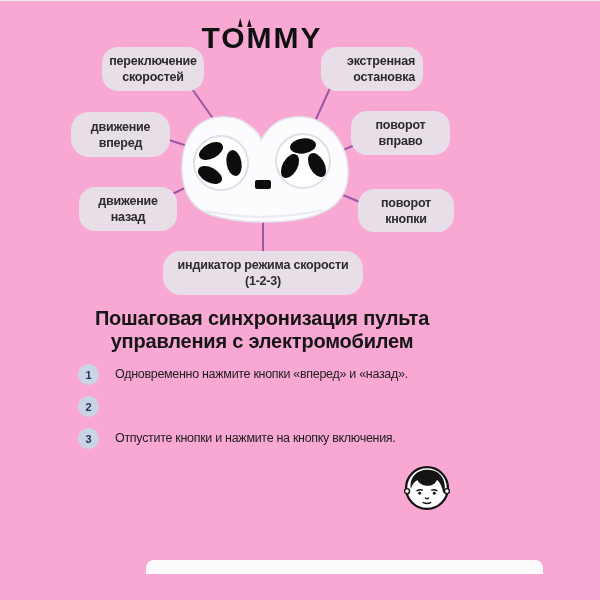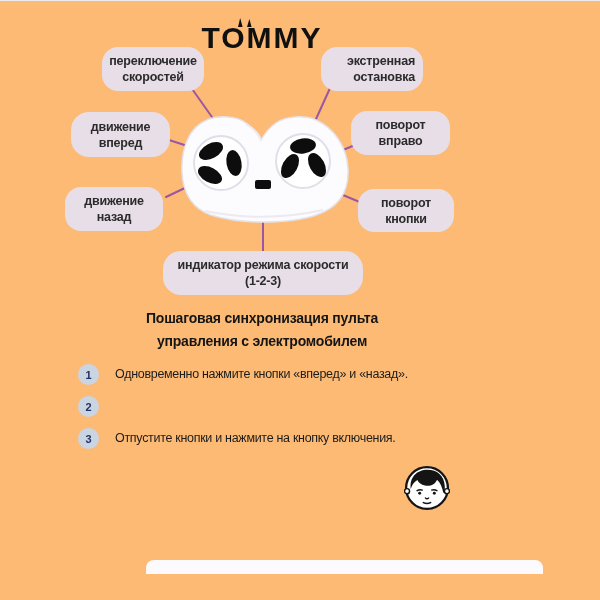--- a/index.html
+++ b/index.html
@@ -4,21 +4,21 @@
 <title>TOMMY</title>
 <style>
   * { margin: 0; padding: 0; box-sizing: border-box; }
   html, body { background: #ffffff; }
   body {
     font-family: "Liberation Sans", "DejaVu Sans", sans-serif;
     width: 600px; height: 600px;
   }
   .canvas {
     position: relative; width: 600px; height: 600px;
-    background: #fdba74; overflow: hidden;
+    background: #f9a8d4; overflow: hidden;
   }
   .edge-line-top {
     position: absolute; top: 0; left: 0; width: 600px; height: 1px;
     background: #ececec;
   }
   
   .logo-wrap {
     position: absolute; top: 21px; left: 0; width: 524px;
     text-align: center;
   }
@@ -43,27 +43,27 @@
     display: flex; align-items: center; justify-content: center;
     text-align: center;
     font-size: 12.5px; font-weight: 600; line-height: 16px;
     letter-spacing: -0.2px;
     padding: 10px 8px;
   }
   .b-speed     { left: 102px; top: 47px;  width: 102px; height: 44px; }
   .b-emerg     { left: 321px; top: 47px;  width: 102px; height: 44px; text-align: right; }
   .b-forward   { left: 71px;  top: 112px; width: 99px;  height: 45px; border-radius: 18px; }
   .b-right     { left: 351px; top: 111px; width: 99px;  height: 44px; }
-  .b-back      { left: 65px;  top: 187px; width: 98px;  height: 44px; }
+  .b-back      { left: 79px;  top: 187px; width: 98px;  height: 44px; }
   .b-left      { left: 358px; top: 189px; width: 96px;  height: 43px; }
   .b-indicator { left: 163px; top: 251px; width: 200px; height: 44px; border-radius: 18px; }
   
   .heading {
     position: absolute; top: 307px; left: 0; width: 524px;
-    text-align: center; font-size: 14px; line-height: 23px;
+    text-align: center; font-size: 20px; line-height: 23px;
     font-weight: 800; color: #151515; letter-spacing: -0.2px;
   }
   .steps { position: absolute; left: 78px; top: 364px; width: 480px; }
   .step-row { display: flex; align-items: center; margin-bottom: 11px; }
   .step-badge {
     flex: 0 0 auto; width: 21px; height: 21px; border-radius: 50%;
     background: var(--badge-bg, #c9d5e3);
     color: var(--badge-text, #23335f);
     font-size: 11px; font-weight: 700;
     display: flex; align-items: center; justify-content: center;

